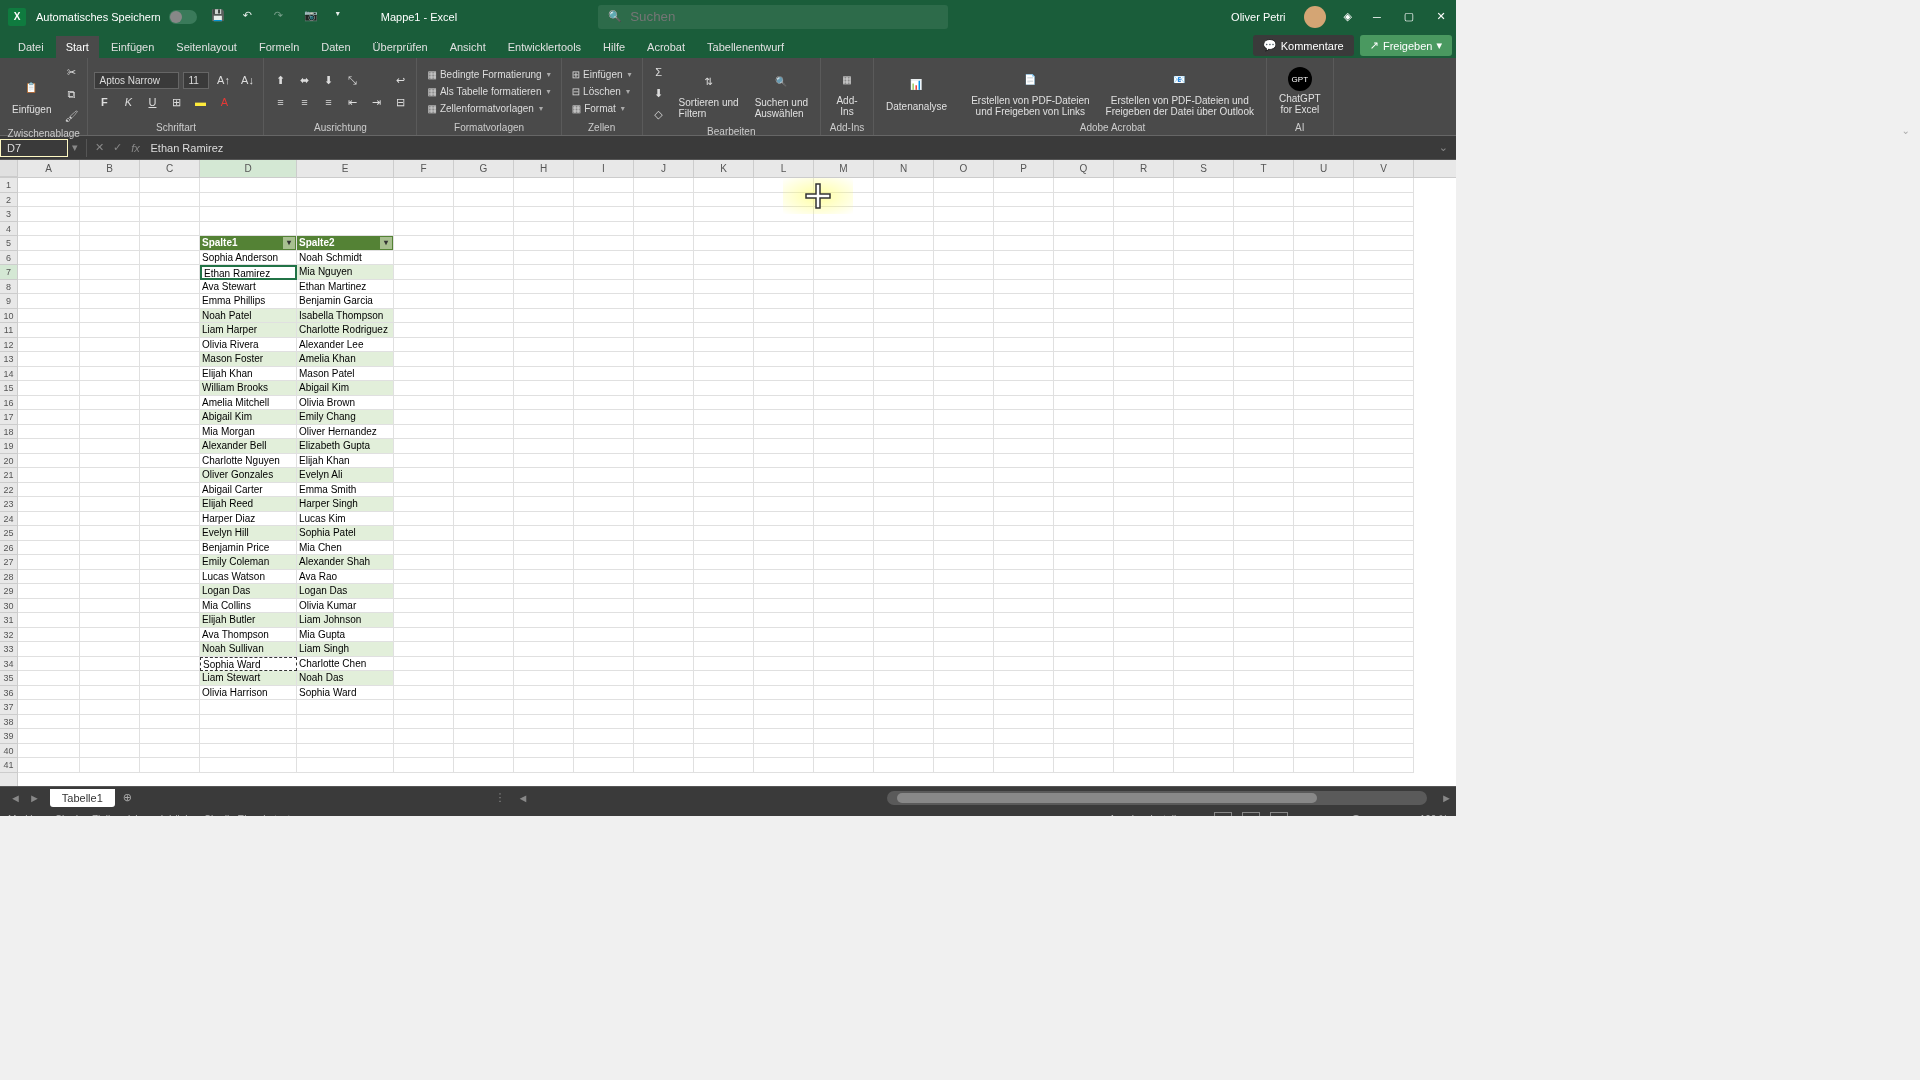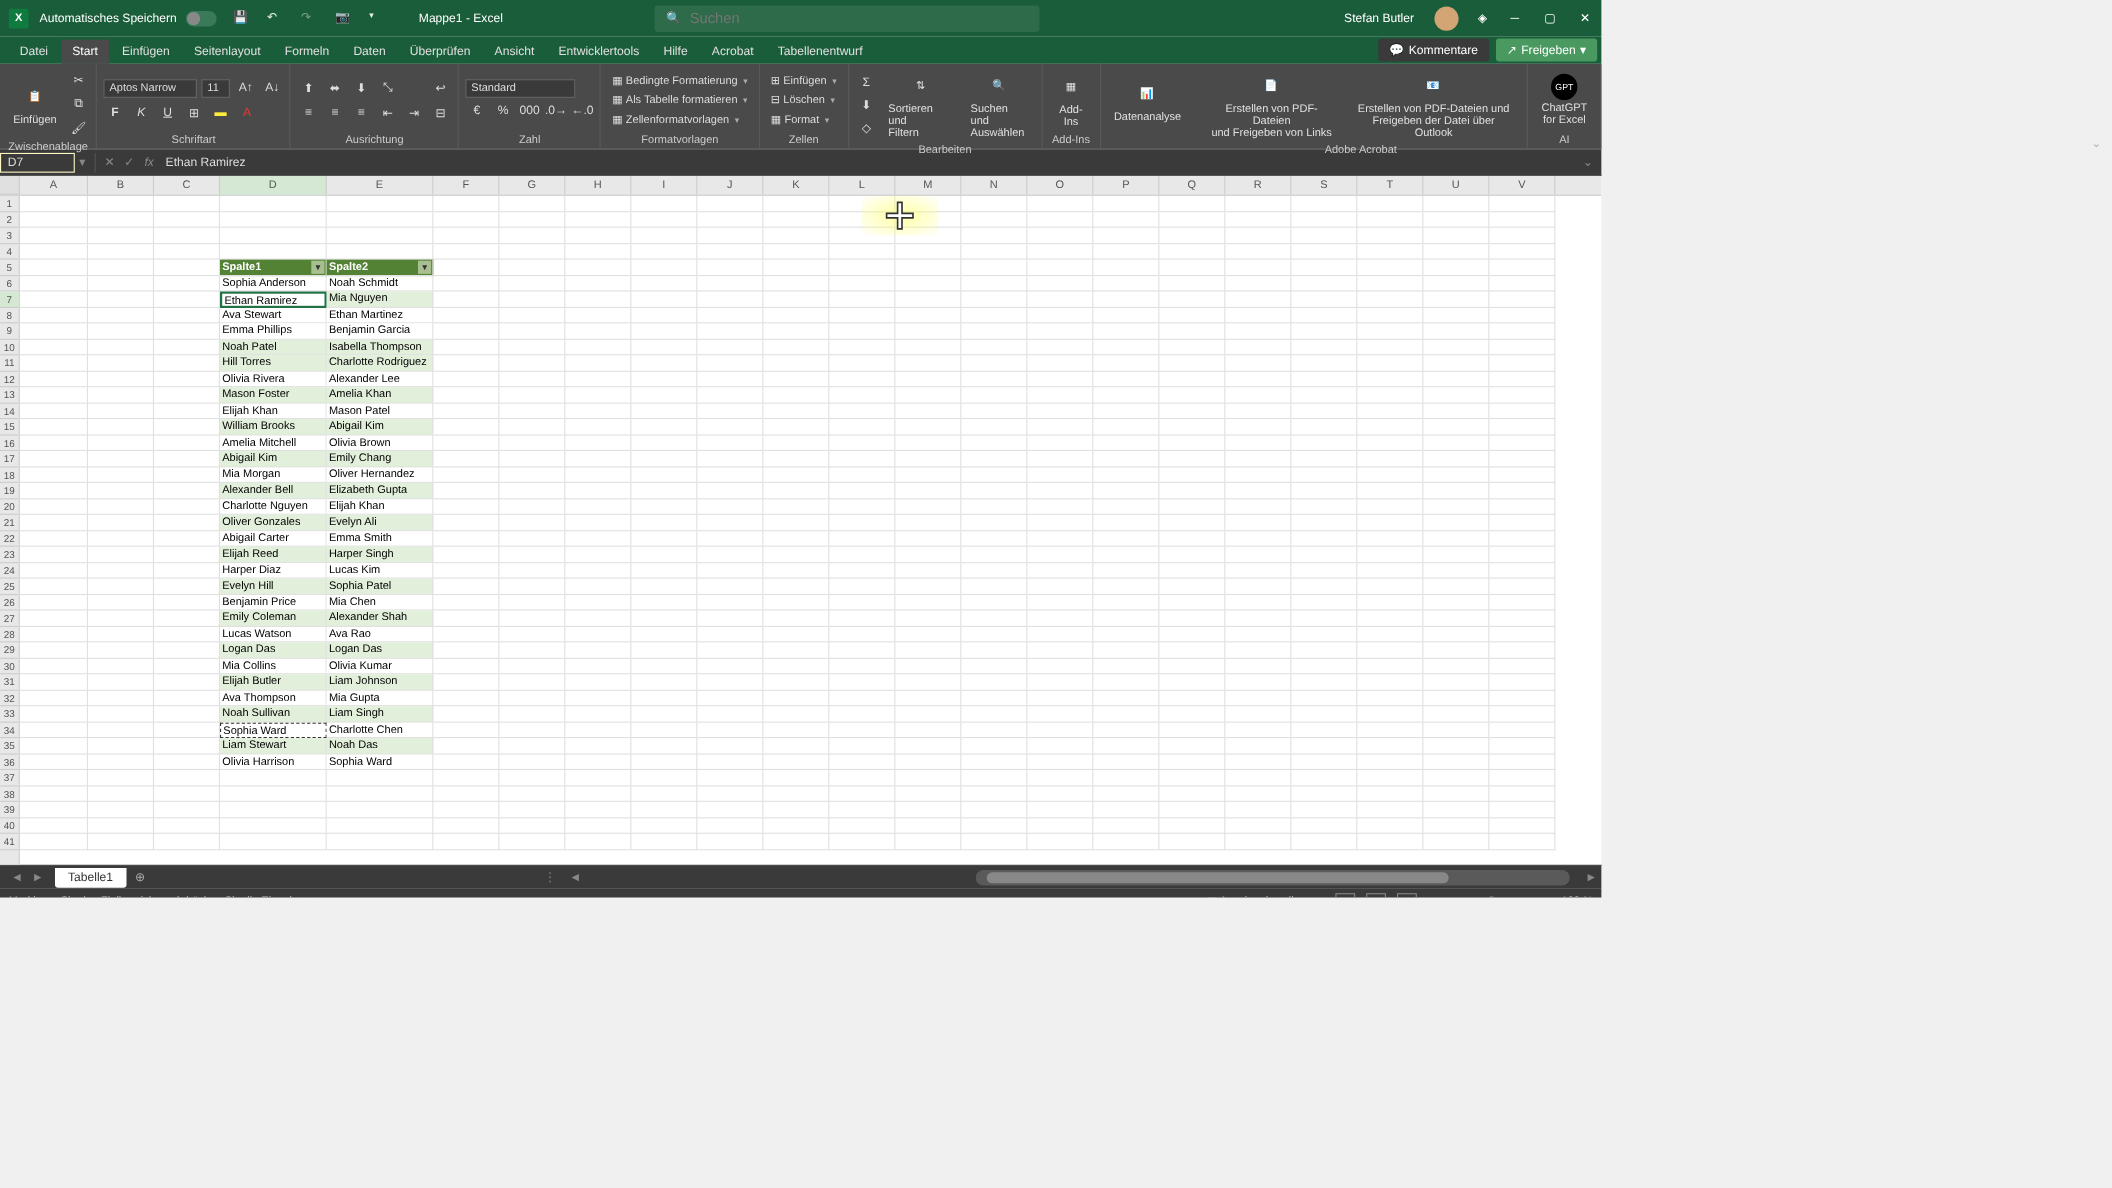--- a/index.html
+++ b/index.html
@@ -105,21 +105,21 @@
     <span class="qat-icon" style="opacity:.4">↷</span>
     <span class="qat-icon">📷</span>
     <span class="qat-icon" style="font-size:8px">▾</span>
   </div>
   <div class="doc-title">Mappe1 - Excel</div>
   <div class="search">
     <span>🔍</span>
     <input placeholder="Suchen" style="">
   </div>
   <div class="right">
-    <span>Stefan Butler</span>
+    <span>Oliver Petri</span>
     <div class="avatar"></div>
     <span>◈</span>
     <span class="win-btn">─</span>
     <span class="win-btn">▢</span>
     <span class="win-btn">✕</span>
   </div>
 </div>
 
 <div class="tabs">
   <div class="tab">Datei</div>
@@ -201,35 +201,20 @@
         </div>
       </div>
       <div class="ribbon-col">
         <span class="ribbon-icon-btn">↩</span>
         <span class="ribbon-icon-btn">⊟</span>
       </div>
     </div>
     <div class="group-label">Ausrichtung</div>
   </div>
 
-  <div class="ribbon-group">
-    <div class="group-content">
-      <div class="ribbon-col">
-        <input class="font-select" style="width: 100px;" value="Standard">
-        <div class="ribbon-row">
-          <span class="ribbon-icon-btn">€</span>
-          <span class="ribbon-icon-btn">%</span>
-          <span class="ribbon-icon-btn">000</span>
-          <span class="ribbon-icon-btn">.0→</span>
-          <span class="ribbon-icon-btn">←.0</span>
-        </div>
-      </div>
-    </div>
-    <div class="group-label">Zahl</div>
-  </div>
 
   <div class="ribbon-group">
     <div class="group-content">
       <div class="ribbon-col">
         <div class="ribbon-btn-sm">
             <span>▦</span>
             <span>Bedingte Formatierung</span>
             <span class="dropdown-arrow">▾</span>
           </div>
         <div class="ribbon-btn-sm">
@@ -669,21 +654,21 @@
           <div class="cell cw-R"></div>
           <div class="cell cw-S"></div>
           <div class="cell cw-T"></div>
           <div class="cell cw-U"></div>
           <div class="cell cw-V"></div>
         </div>
         <div class="cell-row">
           <div class="cell cw-A"></div>
           <div class="cell cw-B"></div>
           <div class="cell cw-C"></div>
-          <div class="cell cw-D table-cell even">Hill Torres</div>
+          <div class="cell cw-D table-cell even">Liam Harper</div>
           <div class="cell cw-E table-cell even">Charlotte Rodriguez</div>
           <div class="cell cw-F"></div>
           <div class="cell cw-G"></div>
           <div class="cell cw-H"></div>
           <div class="cell cw-I"></div>
           <div class="cell cw-J"></div>
           <div class="cell cw-K"></div>
           <div class="cell cw-L"></div>
           <div class="cell cw-M"></div>
           <div class="cell cw-N"></div>

